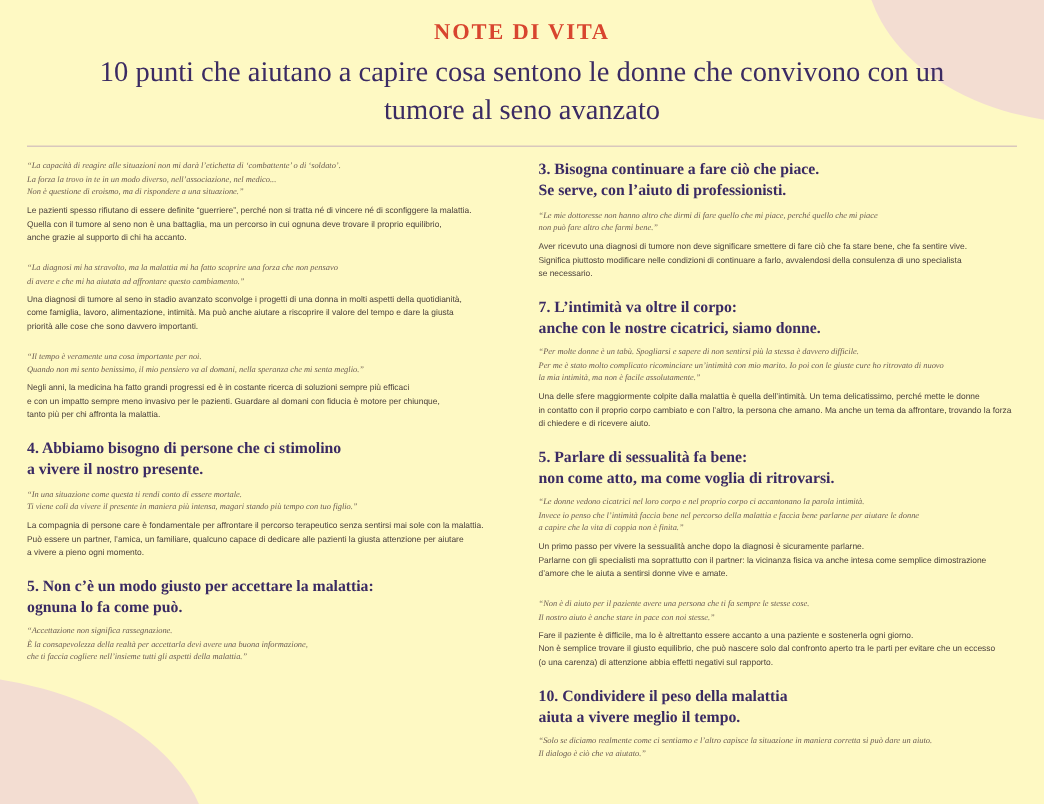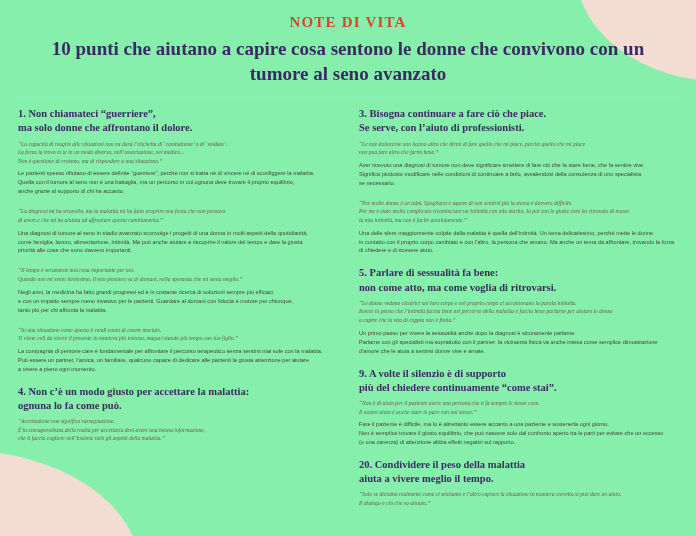--- a/index.html
+++ b/index.html
@@ -10,39 +10,39 @@
     width: 696px;
     height: 536px;
     background: #f7eee6;
     font-family: "Liberation Sans", sans-serif;
     overflow: hidden;
   }
   .page {
     position: relative;
     width: 696px;
     height: 536px;
-    background: #86efac;
+    background: #fef9c3;
     box-sizing: border-box;
     padding: 10px 18px 8px 18px;
   }
   .header {
     text-align: center;
     padding-top: 4px;
   }
   .kicker {
     font-family: "Liberation Serif", serif;
     font-weight: bold;
     font-size: 15px;
     letter-spacing: 1.2px;
     color: #d8452f;
     margin-bottom: 5px;
   }
   .headline {
     font-family: "Liberation Serif", serif;
-    font-weight: bold;
+    font-weight: normal;
     font-size: 19px;
     line-height: 1.32;
     color: #3b2b63;
     margin: 0 auto;
     max-width: 600px;
   }
   .rule {
     width: 100%;
     height: 1px;
     background: #d9c8bd;
@@ -122,22 +122,20 @@
       <div class="headline">10 punti che aiutano a capire cosa sentono le donne
 che convivono con un tumore al seno avanzato</div>
     </div>
 
     <div class="rule"></div>
 
     <div class="columns">
       <div class="col">
 
         <div class="item">
-          <div class="item-title">1. Non chiamateci “guerriere”,
-ma solo donne che affrontano il dolore.</div>
           <div class="quote">“La capacità di reagire alle situazioni non mi darà l’etichetta di ‘combattente’ o di ‘soldato’.
 La forza la trovo in te in un modo diverso, nell’associazione, nel medico...
 Non è questione di eroismo, ma di rispondere a una situazione.”</div>
           <div class="body-text">Le pazienti spesso rifiutano di essere definite “guerriere”, perché non si tratta né di vincere né di sconfiggere la malattia.
 Quella con il tumore al seno non è una battaglia, ma un percorso in cui ognuna deve trovare il proprio equilibrio,
 anche grazie al supporto di chi ha accanto.</div>
         </div>
 
         <div class="item">
           <div class="quote">“La diagnosi mi ha stravolto, ma la malattia mi ha fatto scoprire una forza che non pensavo
@@ -149,29 +147,31 @@
 
         <div class="item">
           <div class="quote">“Il tempo è veramente una cosa importante per noi.
 Quando non mi sento benissimo, il mio pensiero va al domani, nella speranza che mi senta meglio.”</div>
           <div class="body-text">Negli anni, la medicina ha fatto grandi progressi ed è in costante ricerca di soluzioni sempre più efficaci
 e con un impatto sempre meno invasivo per le pazienti. Guardare al domani con fiducia è motore per chiunque,
 tanto più per chi affronta la malattia.</div>
         </div>
 
         <div class="item">
+          <div class="item-title">4. Abbiamo bisogno di persone che ci stimolino
+a vivere il nostro presente.</div>
           <div class="quote">“In una situazione come questa ti rendi conto di essere mortale.
 Ti viene colì da vivere il presente in maniera più intensa, magari stando più tempo con tuo figlio.”</div>
           <div class="body-text">La compagnia di persone care è fondamentale per affrontare il percorso terapeutico senza sentirsi mai sole con la malattia.
 Può essere un partner, l’amica, un familiare, qualcuno capace di dedicare alle pazienti la giusta attenzione per aiutare
 a vivere a pieno ogni momento.</div>
         </div>
 
         <div class="item">
-          <div class="item-title">4. Non c’è un modo giusto per accettare la malattia:
+          <div class="item-title">5. Non c’è un modo giusto per accettare la malattia:
 ognuna lo fa come può.</div>
           <div class="quote">“Accettazione non significa rassegnazione.
 È la consapevolezza della realtà per accettarla devi avere una buona informazione,
 che ti faccia cogliere nell’insieme tutti gli aspetti della malattia.”</div>
 
         </div>
 
       </div>
       <div class="col">
 
@@ -179,51 +179,51 @@
           <div class="item-title">3. Bisogna continuare a fare ciò che piace.
 Se serve, con l’aiuto di professionisti.</div>
           <div class="quote">“Le mie dottoresse non hanno altro che dirmi di fare quello che mi piace, perché quello che mi piace
 non può fare altro che farmi bene.”</div>
           <div class="body-text">Aver ricevuto una diagnosi di tumore non deve significare smettere di fare ciò che fa stare bene, che fa sentire vive.
 Significa piuttosto modificare nelle condizioni di continuare a farlo, avvalendosi della consulenza di uno specialista
 se necessario.</div>
         </div>
 
         <div class="item">
+          <div class="item-title">7. L’intimità va oltre il corpo:
+anche con le nostre cicatrici, siamo donne.</div>
           <div class="quote">“Per molte donne è un tabù. Spogliarsi e sapere di non sentirsi più la stessa è davvero difficile.
 Per me è stato molto complicato ricominciare un’intimità con mio marito. Io poi con le giuste cure ho ritrovato di nuovo
 la mia intimità, ma non è facile assolutamente.”</div>
           <div class="body-text">Una delle sfere maggiormente colpite dalla malattia è quella dell’intimità. Un tema delicatissimo, perché mette le donne
 in contatto con il proprio corpo cambiato e con l’altro, la persona che amano. Ma anche un tema da affrontare, trovando la forza
 di chiedere e di ricevere aiuto.</div>
         </div>
 
         <div class="item">
           <div class="item-title">5. Parlare di sessualità fa bene:
 non come atto, ma come voglia di ritrovarsi.</div>
           <div class="quote">“Le donne vedono cicatrici nel loro corpo e nel proprio corpo ci accantonano la parola intimità.
 Invece io penso che l’intimità faccia bene nel percorso della malattia e faccia bene parlarne per aiutare le donne
 a capire che la vita di coppia non è finita.”</div>
           <div class="body-text">Un primo passo per vivere la sessualità anche dopo la diagnosi è sicuramente parlarne.
 Parlarne con gli specialisti ma soprattutto con il partner: la vicinanza fisica va anche intesa come semplice dimostrazione
 d’amore che le aiuta a sentirsi donne vive e amate.</div>
         </div>
 
         <div class="item">
-          <div class="item-title">9. A volte il silenzio è di supporto
-più del chiedere continuamente “come stai”.</div>
           <div class="quote">“Non è di aiuto per il paziente avere una persona che ti fa sempre le stesse cose.
 Il nostro aiuto è anche stare in pace con noi stesse.”</div>
           <div class="body-text">Fare il paziente è difficile, ma lo è altrettanto essere accanto a una paziente e sostenerla ogni giorno.
 Non è semplice trovare il giusto equilibrio, che può nascere solo dal confronto aperto tra le parti per evitare che un eccesso
 (o una carenza) di attenzione abbia effetti negativi sul rapporto.</div>
         </div>
 
         <div class="item">
-          <div class="item-title">20. Condividere il peso della malattia
+          <div class="item-title">10. Condividere il peso della malattia
 aiuta a vivere meglio il tempo.</div>
           <div class="quote">“Solo se diciamo realmente come ci sentiamo e l’altro capisce la situazione in maniera corretta si può dare un aiuto.
 Il dialogo è ciò che va aiutato.”</div>
 
         </div>
 
       </div>
     </div>
   </div>
 </div>

